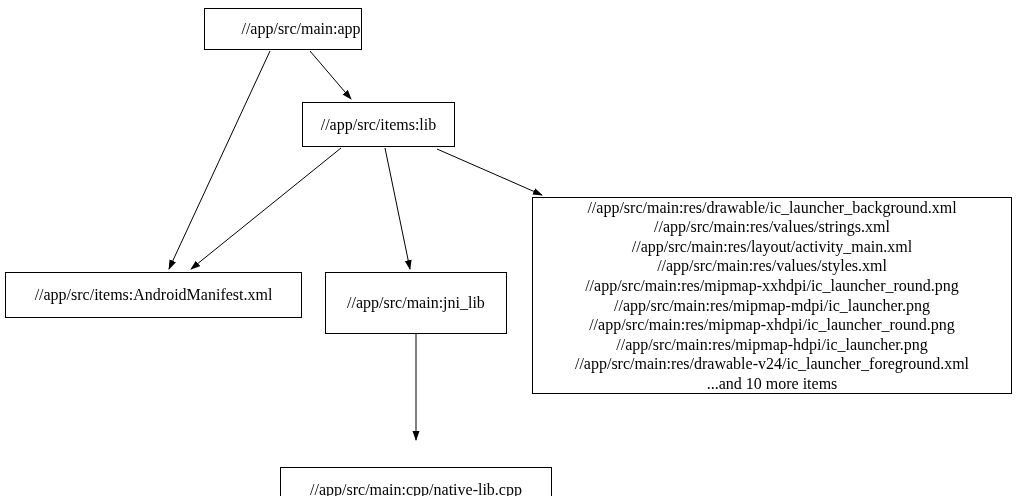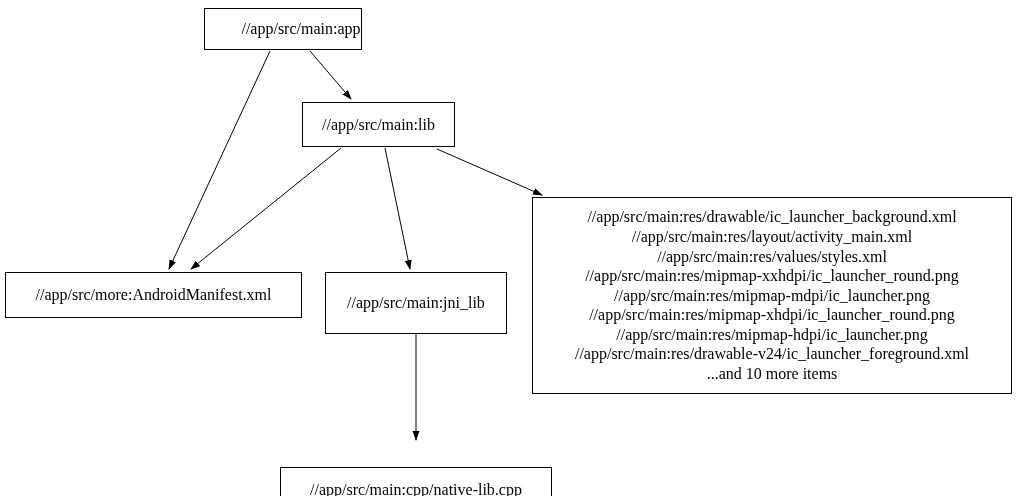--- a/index.html
+++ b/index.html
@@ -68,33 +68,34 @@
     <line class="edge-line" x1="385" y1="148" x2="410" y2="269" marker-end="url(#arrowhead)"></line>
     <line class="edge-line" x1="437" y1="149" x2="542" y2="195" marker-end="url(#arrowhead)"></line>
     <line class="edge-line" x1="416" y1="319" x2="416" y2="440" marker-end="url(#arrowhead)"></line>
   </svg>
 
   <div class="node" id="node-app">
     <span>//app/src/main:app</span>
   </div>
 
   <div class="node" id="node-lib">
-    <span>//app/src/main:lib</span>
+    <span>//app/src/items:lib</span>
   </div>
 
   <div class="node" id="node-manifest">
-    <span>//app/src/more:AndroidManifest.xml</span>
+    <span>//app/src/items:AndroidManifest.xml</span>
   </div>
 
   <div class="node" id="node-jni-lib">
     <span>//app/src/main:jni_lib</span>
   </div>
 
   <div class="node multiline" id="node-res-group">
     <div>//app/src/main:res/drawable/ic_launcher_background.xml</div>
+    <div>//app/src/main:res/values/strings.xml</div>
     <div>//app/src/main:res/layout/activity_main.xml</div>
     <div>//app/src/main:res/values/styles.xml</div>
     <div>//app/src/main:res/mipmap-xxhdpi/ic_launcher_round.png</div>
     <div>//app/src/main:res/mipmap-mdpi/ic_launcher.png</div>
     <div>//app/src/main:res/mipmap-xhdpi/ic_launcher_round.png</div>
     <div>//app/src/main:res/mipmap-hdpi/ic_launcher.png</div>
     <div>//app/src/main:res/drawable-v24/ic_launcher_foreground.xml</div>
     <div>...and 10 more items</div>
   </div>
 

